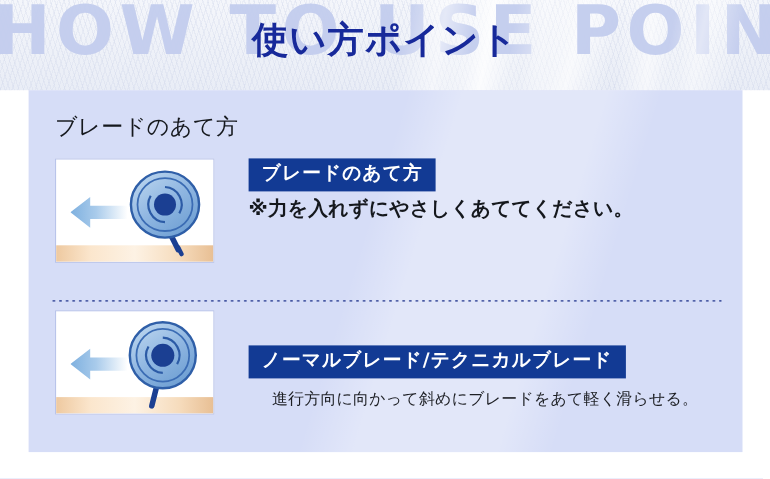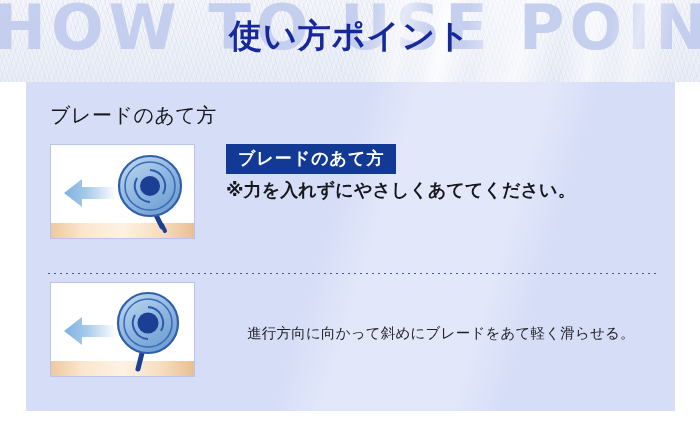--- a/index.html
+++ b/index.html
@@ -212,16 +212,17 @@
         <path d="M33,56 L27,80" stroke="#1b3f92" stroke-width="5" stroke-linecap="round" fill="none"></path>
         <ellipse cx="37" cy="34" rx="30" ry="30" fill="url(#bg2)" stroke="#2f5fa8" stroke-width="2.2"></ellipse>
         <ellipse cx="37" cy="34" rx="24" ry="24" fill="none" stroke="#3b6cb4" stroke-width="1.6"></ellipse>
         <path d="M37,18 a16,16 0 0 1 13,24" fill="none" stroke="#2c5ba6" stroke-width="2"></path>
         <path d="M37,50 a16,16 0 0 1 -13,-24" fill="none" stroke="#2c5ba6" stroke-width="2"></path>
         <circle cx="37" cy="34" r="10.5" fill="#1b3f92"></circle>
       </svg>
     </div>
 
     <div class="content">
+      <div class="badge">ノーマルブレード/テクニカルブレード</div>
       <div class="desc">進行方向に向かって斜めにブレードをあて軽く滑らせる。</div>
     </div>
   </div>
 </div>
 
 </body></html>

